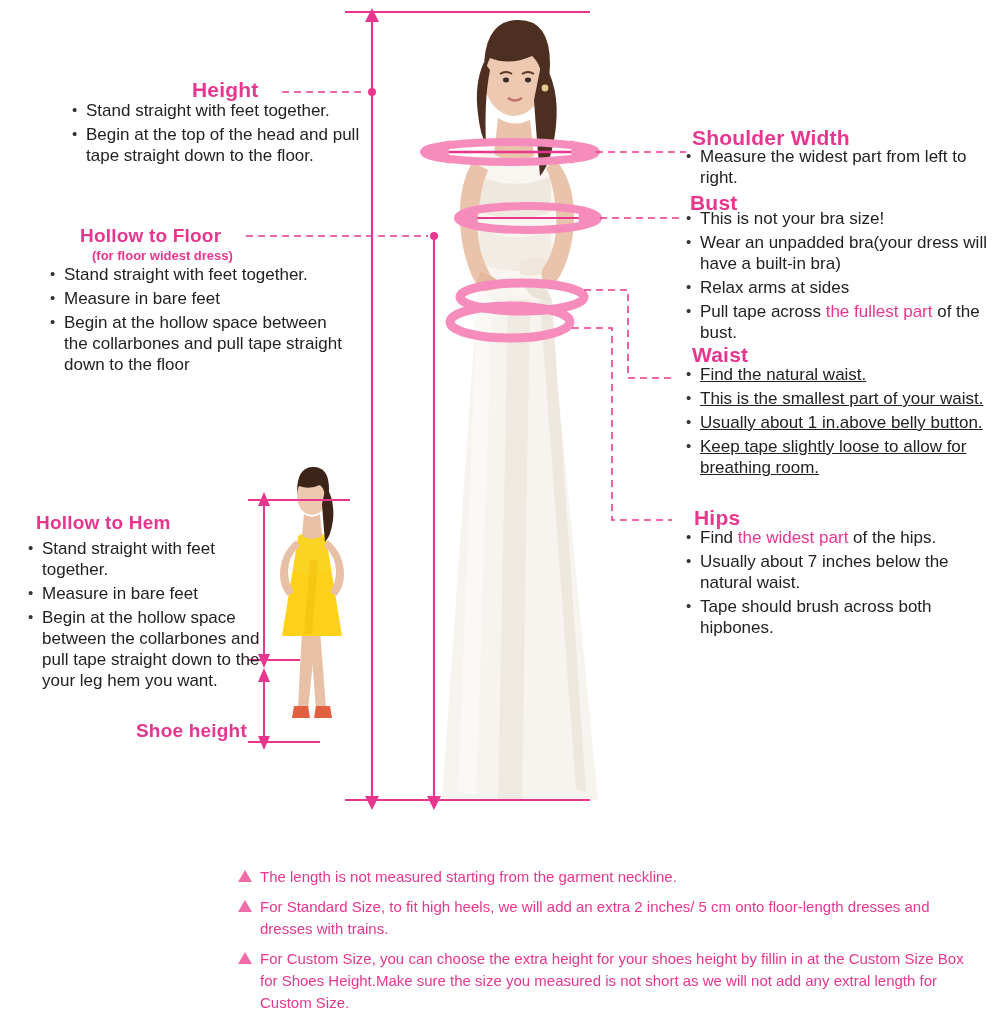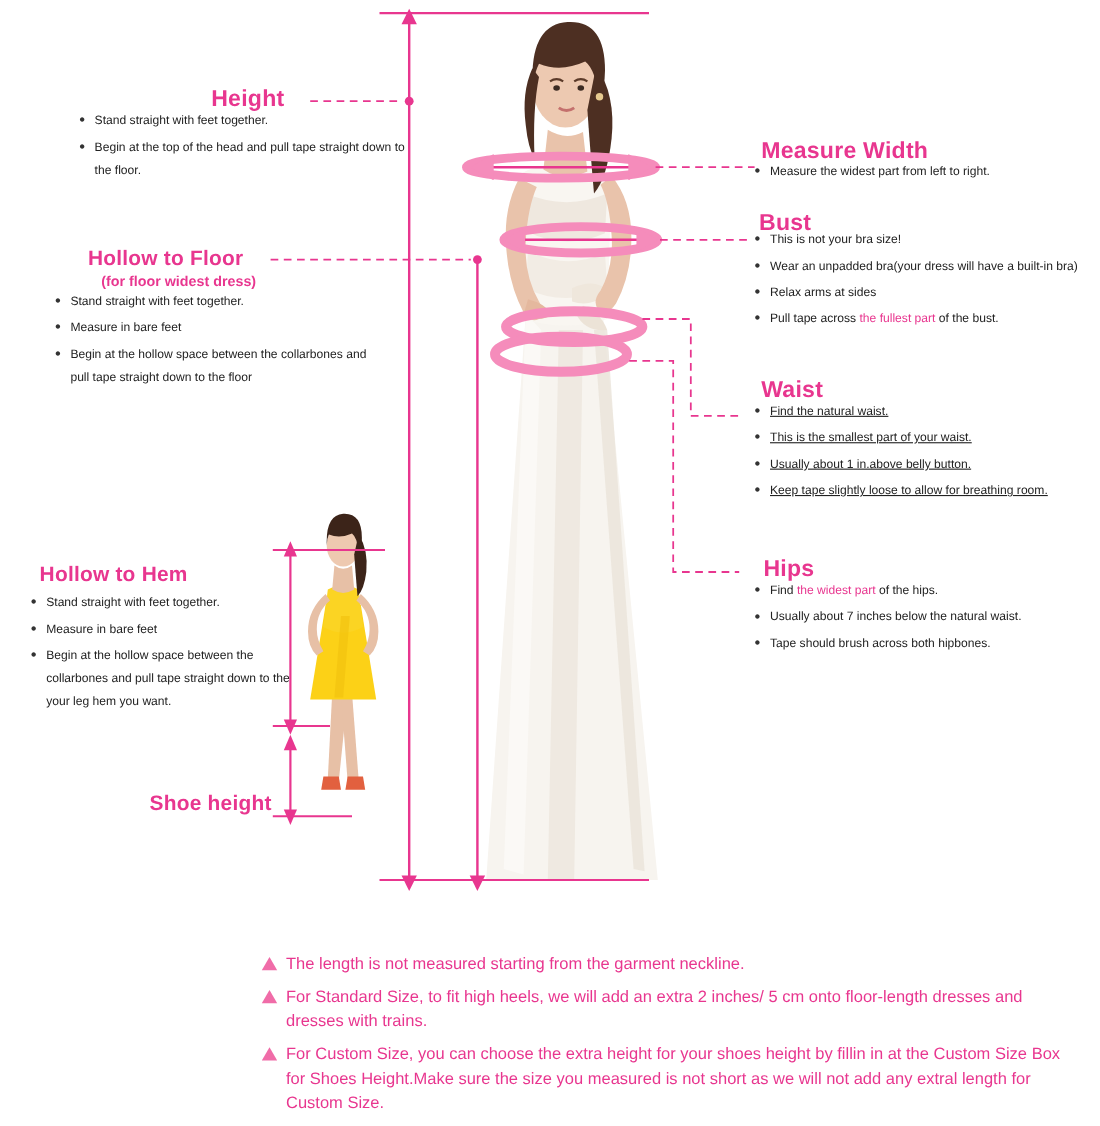--- a/index.html
+++ b/index.html
@@ -49,21 +49,21 @@
   .sub {
     position: absolute;
     color: #e8368f;
     font-size: 13px;
     font-weight: bold;
     white-space: nowrap;
   }
   .blk {
     position: absolute;
     color: #222;
-    font-size: 11px;
+    font-size: 17px;
     line-height: 21px;
   }
   .blk ul {
     margin: 0;
     padding: 0 0 0 16px;
     list-style: none;
   }
   .blk li {
     position: relative;
     margin: 0 0 3px 0;
@@ -244,21 +244,21 @@
   <div class="blk" style="left:26px; top:538px; width:240px;">
     <ul>
       <li>Stand straight with feet together.</li>
       <li>Measure in bare feet</li>
       <li>Begin at the hollow space between the collarbones and pull tape straight down to the your leg hem  you want.</li>
     </ul>
   </div>
 
   <div class="hd mid" style="left:136px; top:720px;">Shoe height</div>
 
-  <div class="hd big" style="left:692px; top:126px;">Measure Width</div>
+  <div class="hd big" style="left:692px; top:126px;">Shoulder Width</div>
   <div class="blk" style="left:684px; top:146px; width:310px;">
     <ul>
       <li>Measure the widest part from left to right.</li>
     </ul>
   </div>
 
   <div class="hd big" style="left:690px; top:191px;">Bust</div>
   <div class="blk" style="left:684px; top:208px; width:320px;">
     <ul>
       <li>This is not your bra size!</li>

